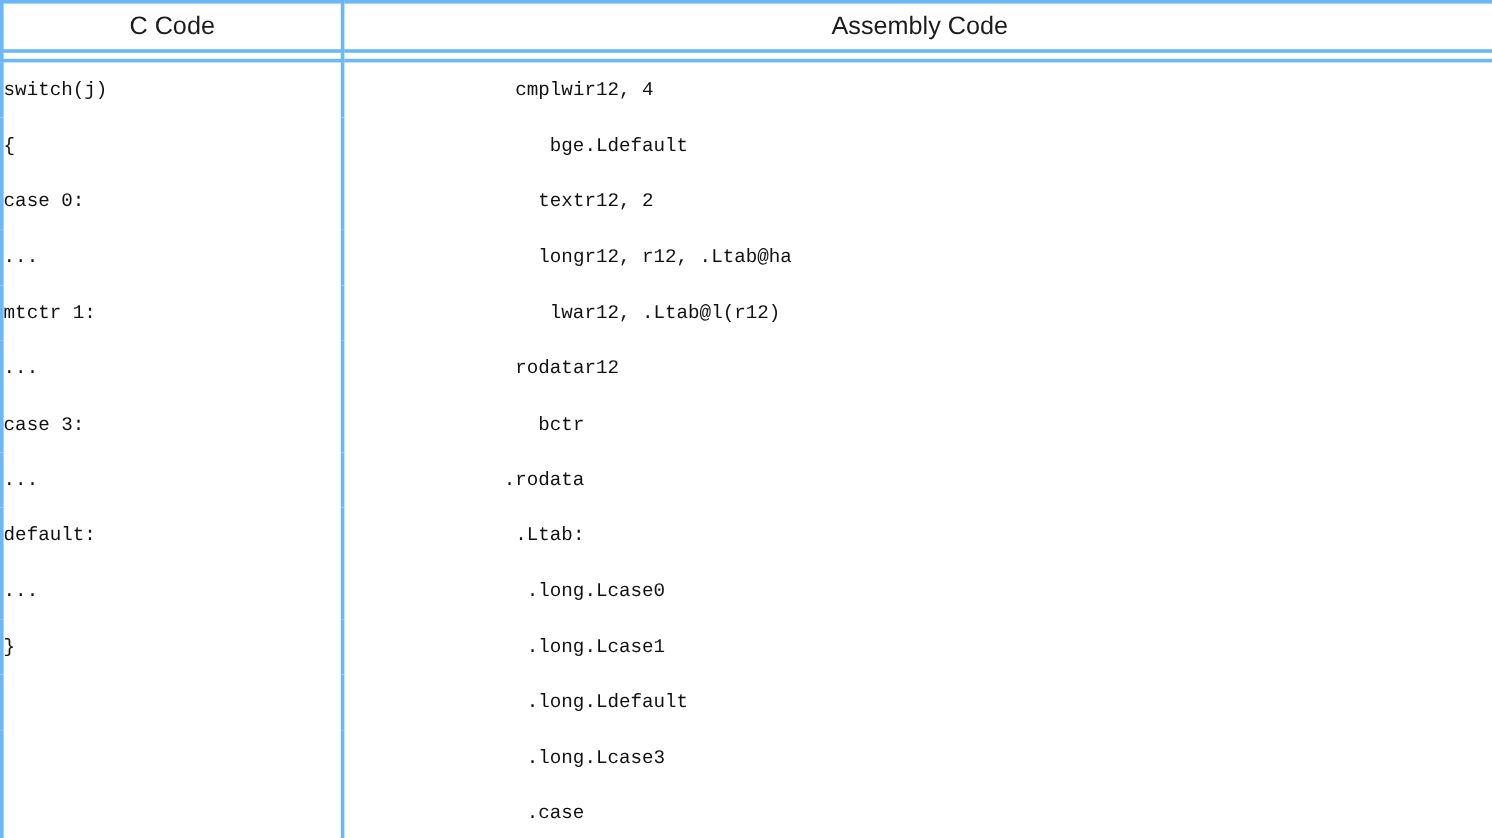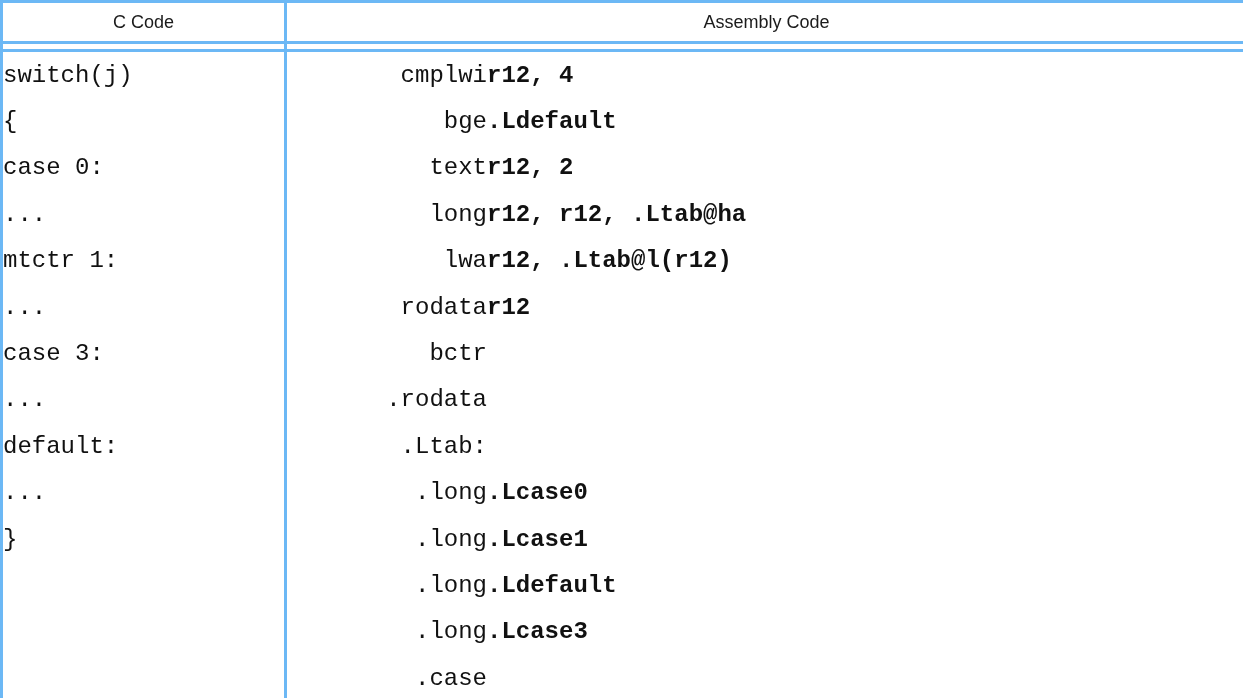--- a/index.html
+++ b/index.html
@@ -28,21 +28,21 @@
     width: 1240px;
     margin: 0;
   }
 
   
   thead th {
     padding: 0;
     margin: 0;
     height: 38px;
     font-family: "Liberation Sans", sans-serif;
-    font-size: 18px;
+    font-size: 21px;
     font-weight: normal;
     color: #1b1b1b;
     text-align: center;
     vertical-align: middle;
     background: #ffffff;
     border-top: 3px solid #6cb8f5;
     border-bottom: 3px solid #6cb8f5;
     border-left: 3px solid #6cb8f5;
     border-right: 3px solid #6cb8f5;
   }
@@ -64,21 +64,21 @@
     padding: 0;
     margin: 0;
     height: 46.4px;
     vertical-align: middle;
     background: #ffffff;
     border-left: 3px solid #6cb8f5;
     border-right: 3px solid #6cb8f5;
     border-top: none;
     border-bottom: none;
     font-family: "Liberation Mono", "DejaVu Sans Mono", monospace;
-    font-size: 24px;
+    font-size: 16px;
     color: #111111;
     white-space: pre;
   }
   tbody tr.code-row:last-child td {
     border-bottom: 3px solid #6cb8f5;
   }
 
   td.cell-c {
     padding-left: 6px;
   }
@@ -93,21 +93,20 @@
   .asm-mnemonic {
     display: inline-block;
     width: 200px;
     flex: 0 0 200px;
     white-space: pre;
     text-align: right;
   }
   .asm-operand {
     display: inline-block;
     white-space: pre;
-    font-weight: bold;
   }
   .c-text {
     display: inline-block;
     white-space: pre;
   }
 </style>
 </head>
 <body>
 
 <div id="table-wrap">

